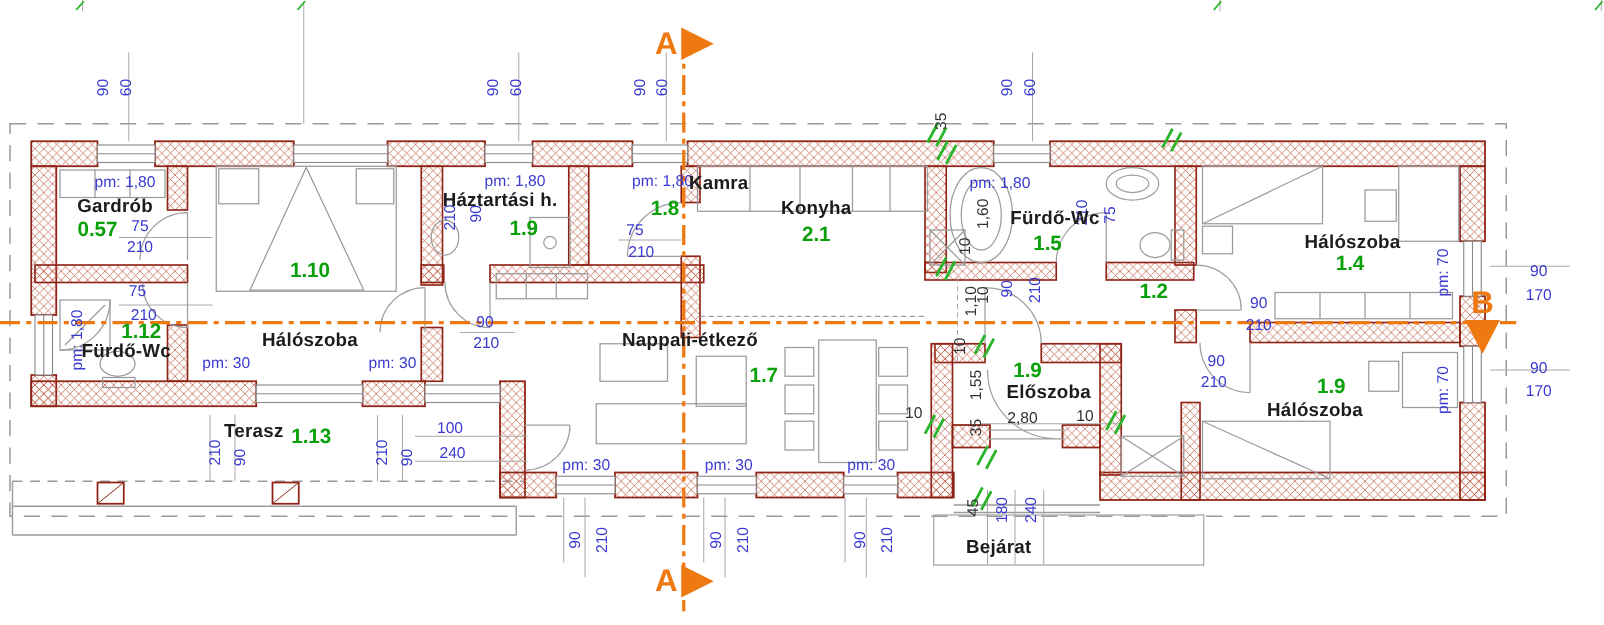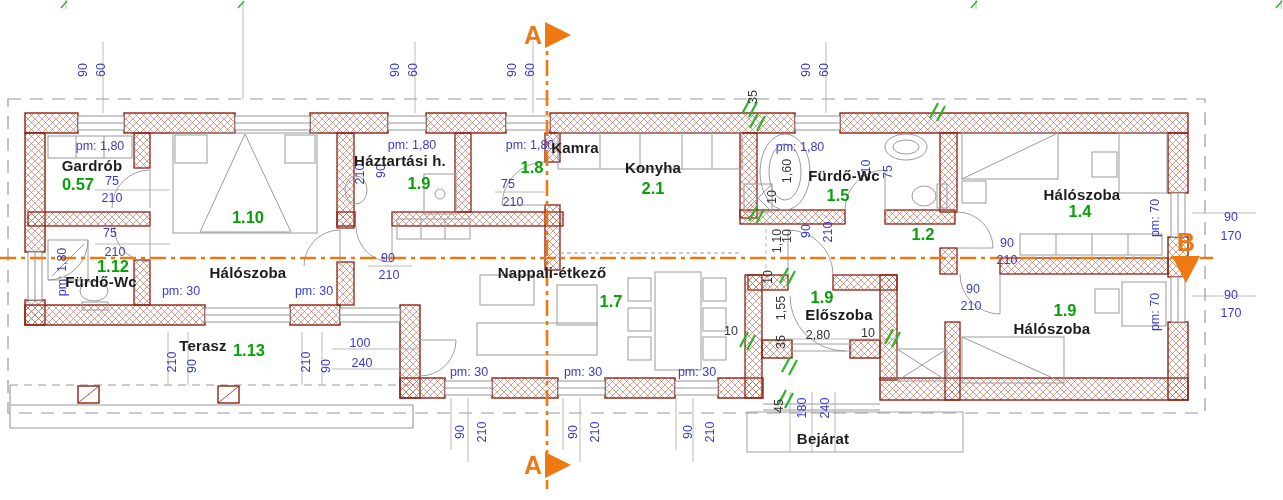--- a/index.html
+++ b/index.html
@@ -377,16 +377,16 @@
       <span class="lb num" style="left: 611px; top: 301px; transform: translate(-50%, -50%);">1.7</span>
       <span class="lb room" style="left: 844px; top: 175px; transform: translate(-50%, -50%);">Fürdő-Wc</span>
       <span class="lb num" style="left: 838px; top: 195px; transform: translate(-50%, -50%);">1.5</span>
       <span class="lb num" style="left: 901px; top: 234px; transform: translate(-50%, -50%); margin-left: 22px;">1.2</span>
       <span class="lb room" style="left: 839px; top: 314px; transform: translate(-50%, -50%);">Előszoba</span>
       <span class="lb num" style="left: 822px; top: 297px; transform: translate(-50%, -50%);">1.9</span>
       <span class="lb room" style="left: 1082px; top: 194px; transform: translate(-50%, -50%);">Hálószoba</span>
       <span class="lb num" style="left: 1080px; top: 211px; transform: translate(-50%, -50%);">1.4</span>
       <span class="lb room" style="left: 1052px; top: 328px; transform: translate(-50%, -50%);">Hálószoba</span>
       <span class="lb num" style="left: 1065px; top: 310px; transform: translate(-50%, -50%);">1.9</span>
-      <span class="lb room" style="left: 823px; top: 438px; transform: translate(-50%, -50%);">Bejárat</span>
+      <span class="lb room" style="left: 799px; top: 438px; transform: translate(-50%, -50%);">Bejárat</span>
     </div>
 
 </div>
 
 </body></html>

